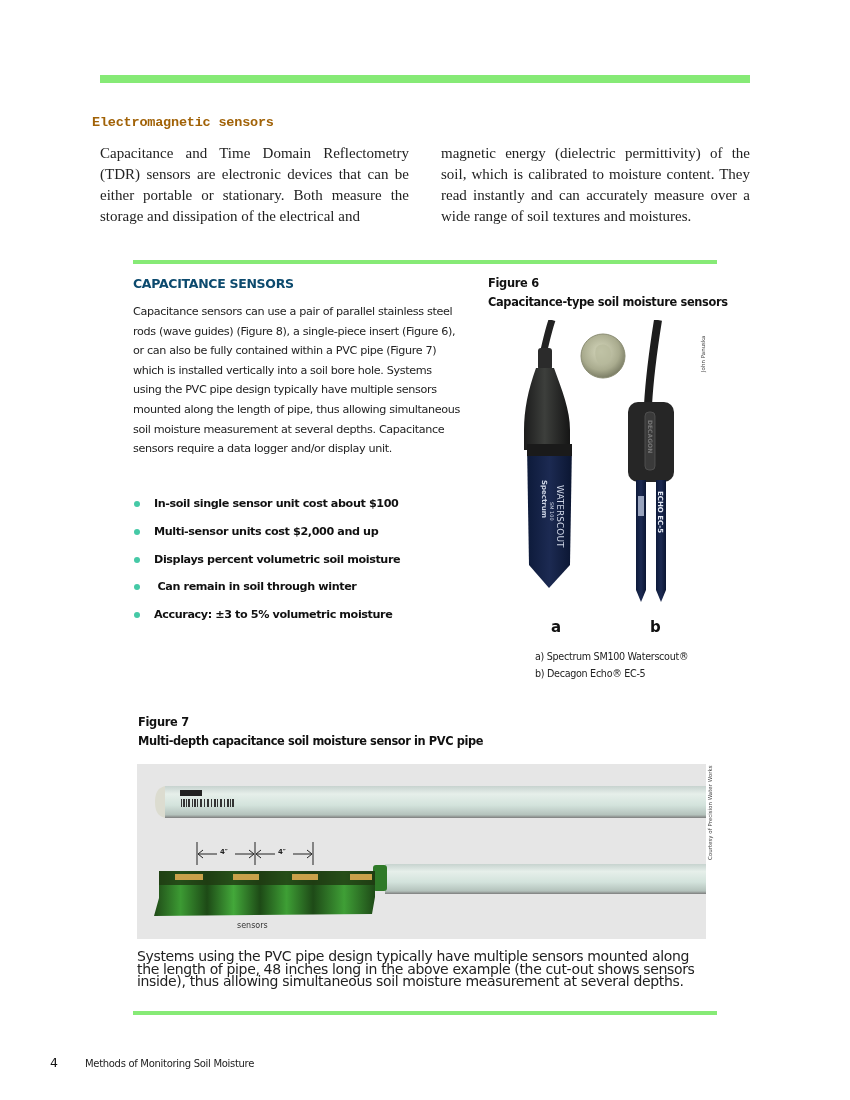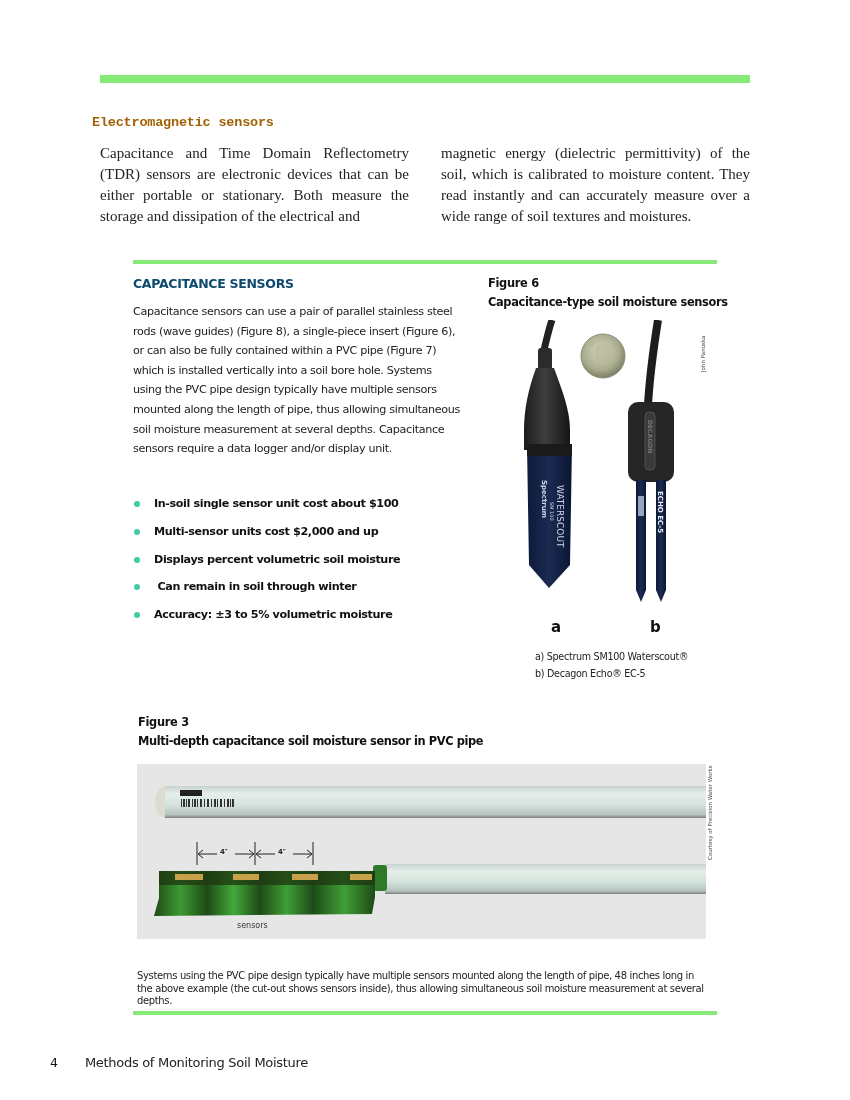--- a/index.html
+++ b/index.html
@@ -26,25 +26,25 @@
   .fig6-label { position: absolute; left: 488px; top: 276px; font-family: "DejaVu Sans", sans-serif; font-weight: bold; font-size: 11.4px; color: #111; letter-spacing: -0.3px; }
   .fig6-title { position: absolute; left: 488px; top: 295px; font-family: "DejaVu Sans", sans-serif; font-weight: bold; font-size: 11.4px; color: #111; letter-spacing: -0.35px; }
   .fig6-photo { position: absolute; left: 500px; top: 320px; width: 212px; height: 300px; }
   .credit-vert { position: absolute; font-family: "DejaVu Sans", sans-serif; font-size: 5.5px; color: #444; transform: rotate(-90deg); transform-origin: left top; white-space: nowrap; }
   .fig6-letter { position: absolute; top: 618px; font-family: "DejaVu Sans", sans-serif; font-weight: bold; font-size: 15px; color: #111; }
   .fig6-cap { position: absolute; left: 521px; font-family: "DejaVu Sans", sans-serif; font-size: 9.6px; color: #222; letter-spacing: -0.3px; margin-left: 14px; }
 
   .fig7-label { position: absolute; left: 138px; top: 715px; font-family: "DejaVu Sans", sans-serif; font-weight: bold; font-size: 11.4px; color: #111; letter-spacing: -0.3px; }
   .fig7-title { position: absolute; left: 138px; top: 734px; font-family: "DejaVu Sans", sans-serif; font-weight: bold; font-size: 11.4px; color: #111; letter-spacing: -0.4px; }
   .fig7-photo { position: absolute; left: 137px; top: 764px; width: 569px; height: 175px; background: #e6e6e6; overflow: hidden; }
-  .fig7-caption { position: absolute; left: 137px; top: 970px; width: 570px; font-family: "DejaVu Sans", sans-serif; font-size: 10px; line-height: 12.6px; color: #222; letter-spacing: -0.35px; }
+  .fig7-caption { position: absolute; left: 137px; top: 950px; width: 570px; font-family: "DejaVu Sans", sans-serif; font-size: 14px; line-height: 12.6px; color: #222; letter-spacing: -0.35px; }
 
   .footer { position: absolute; left: 50px; top: 1055px; display: flex; align-items: baseline; gap: 7px; }
   .footer .pg { font-family: "DejaVu Sans", sans-serif; font-size: 12.5px; color: #111; }
-  .footer .ttl { font-family: "DejaVu Sans", sans-serif; font-size: 13px; color: #222; letter-spacing: -0.3px; padding-left: 20px; }
+  .footer .ttl { font-family: "DejaVu Sans", sans-serif; font-size: 10px; color: #222; letter-spacing: -0.3px; padding-left: 20px; }
 </style>
 </head>
 <body>
 
 <div class="rule-top"></div>
 
 <h2 class="h2">Electromagnetic sensors</h2>
 <p class="intro left">Capacitance and Time Domain Reflectometry (TDR) sensors are electronic devices that can be either portable or stationary. Both measure the storage and dissipation of the electrical and</p>
 <p class="intro right">magnetic energy (dielectric permittivity) of the soil, which is calibrated to moisture content. They read instantly and can accurately measure over a wide range of soil textures and moistures.</p>
 
@@ -118,21 +118,21 @@
   </svg>
   <div class="credit-vert" style="left:700px; top:372px;">John Panuska</div>
 
   <div class="fig6-letter" style="left:551px;">a</div>
   <div class="fig6-letter" style="left:650px;">b</div>
   <div class="fig6-cap" style="top:651px;">a) Spectrum SM100 Waterscout®</div>
   <div class="fig6-cap" style="top:668px;">b) Decagon Echo® EC-5</div>
 </div>
 
 <div>
-  <div class="fig7-label">Figure 3</div>
+  <div class="fig7-label">Figure 7</div>
   <div class="fig7-title">Multi-depth capacitance soil moisture sensor in PVC pipe</div>
 
   <div class="fig7-photo">
     <svg width="569" height="175" viewBox="0 0 569 175">
       <defs>
         <linearGradient id="pipe" x1="0" y1="0" x2="0" y2="1">
           <stop offset="0" stop-color="#c7d3cf"></stop>
             <stop offset="0.25" stop-color="#e6efea"></stop>
             <stop offset="0.6" stop-color="#d3e3dc"></stop>
             <stop offset="0.9" stop-color="#b4c2bc"></stop>

